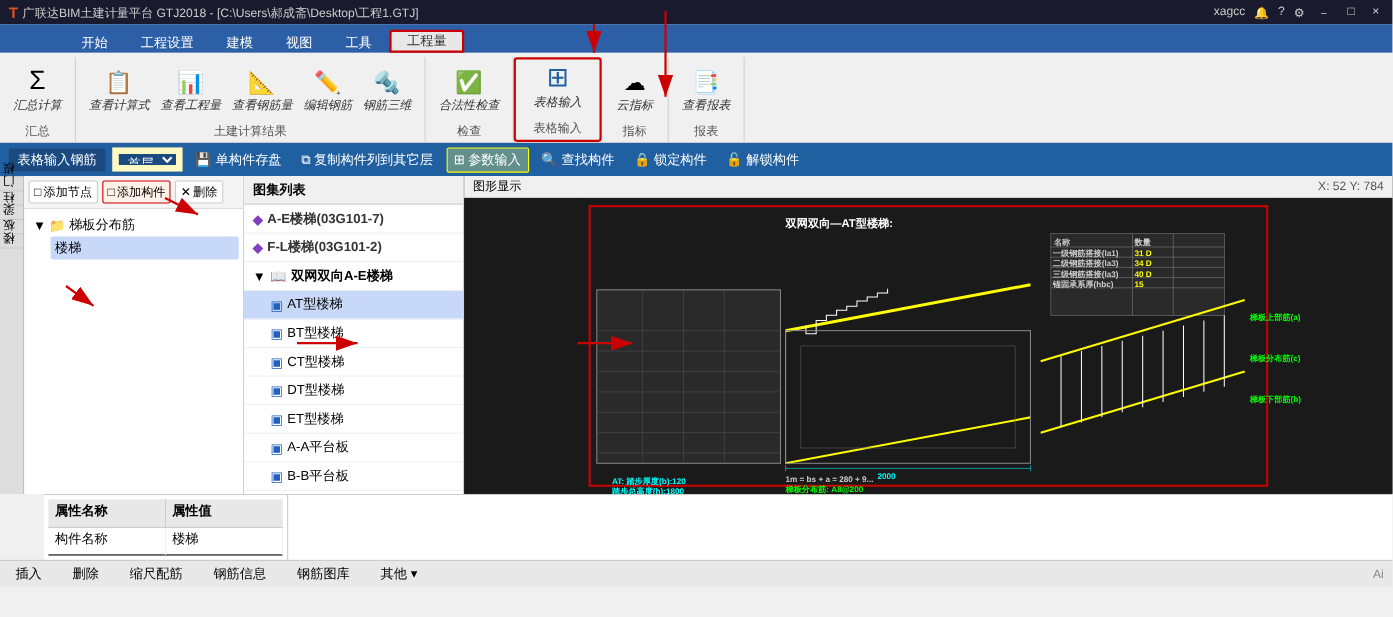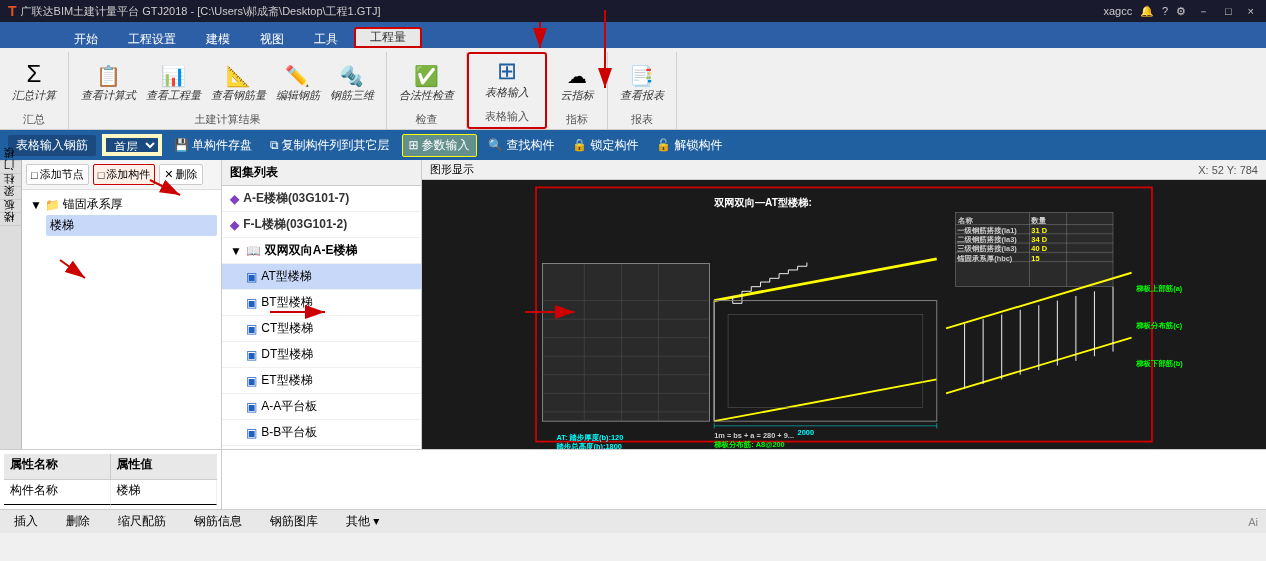--- a/index.html
+++ b/index.html
@@ -255,20 +255,21 @@
       padding: 1px 6px;
       border-radius: 2px;
     }
 
     
     .props-panel {
       height: 60px;
       background: white;
       border-top: 1px solid #ccc;
       display: flex;
+      margin-left: 40px;
     }
     .props-tree {
       width: 222px;
       border-right: 1px solid #ccc;
     }
     .props-header {
       background: #e8e8e8;
       padding: 2px 6px;
       border-bottom: 1px solid #ccc;
       font-size: 12px;
@@ -389,21 +390,21 @@
         <span class="icon">📑</span>
         <span class="label">查看报表</span>
       </div>
     </div>
     <div class="ribbon-group-label">报表</div>
   </div>
 </div>
 
 <div class="toolbar-bar">
   <span class="section-title">表格输入钢筋</span>
-  <select class="floor-select" style="height:22px;font-size:12px;background:#1a4a80;color:white;border:4px solid #fef9c3;">
+  <select class="floor-select" style="height:22px;font-size:12px;background:#1a4a80;color:white;border:6px solid #fef9c3;">
     <option>首层</option>
     <option>二层</option>
     <option>三层</option>
   </select>
   <div class="tb-btn">
     <span>💾</span>
     <span>单构件存盘</span>
   </div>
   <div class="tb-btn">
     <span>⧉</span>
@@ -450,21 +451,21 @@
       </div>
       <div class="tree-toolbar-btn">
         <span>✕</span>
         <span>删除</span>
       </div>
     </div>
     <div class="tree-content">
       <div class="tree-node">
         <span>▼</span>
         <span style="color:#e8a020;">📁</span>
-        <span>锚固承系厚</span>
+        <span>梯板分布筋</span>
       </div>
       <div class="tree-node tree-node-indent selected" style="background:#c8d8f8;margin-left:20px;">
         <span>楼梯</span>
       </div>
     </div>
   </div>
 
   <div class="diagram-panel">
     <div class="diagram-panel-header">图集列表</div>
     <div class="diagram-list">

